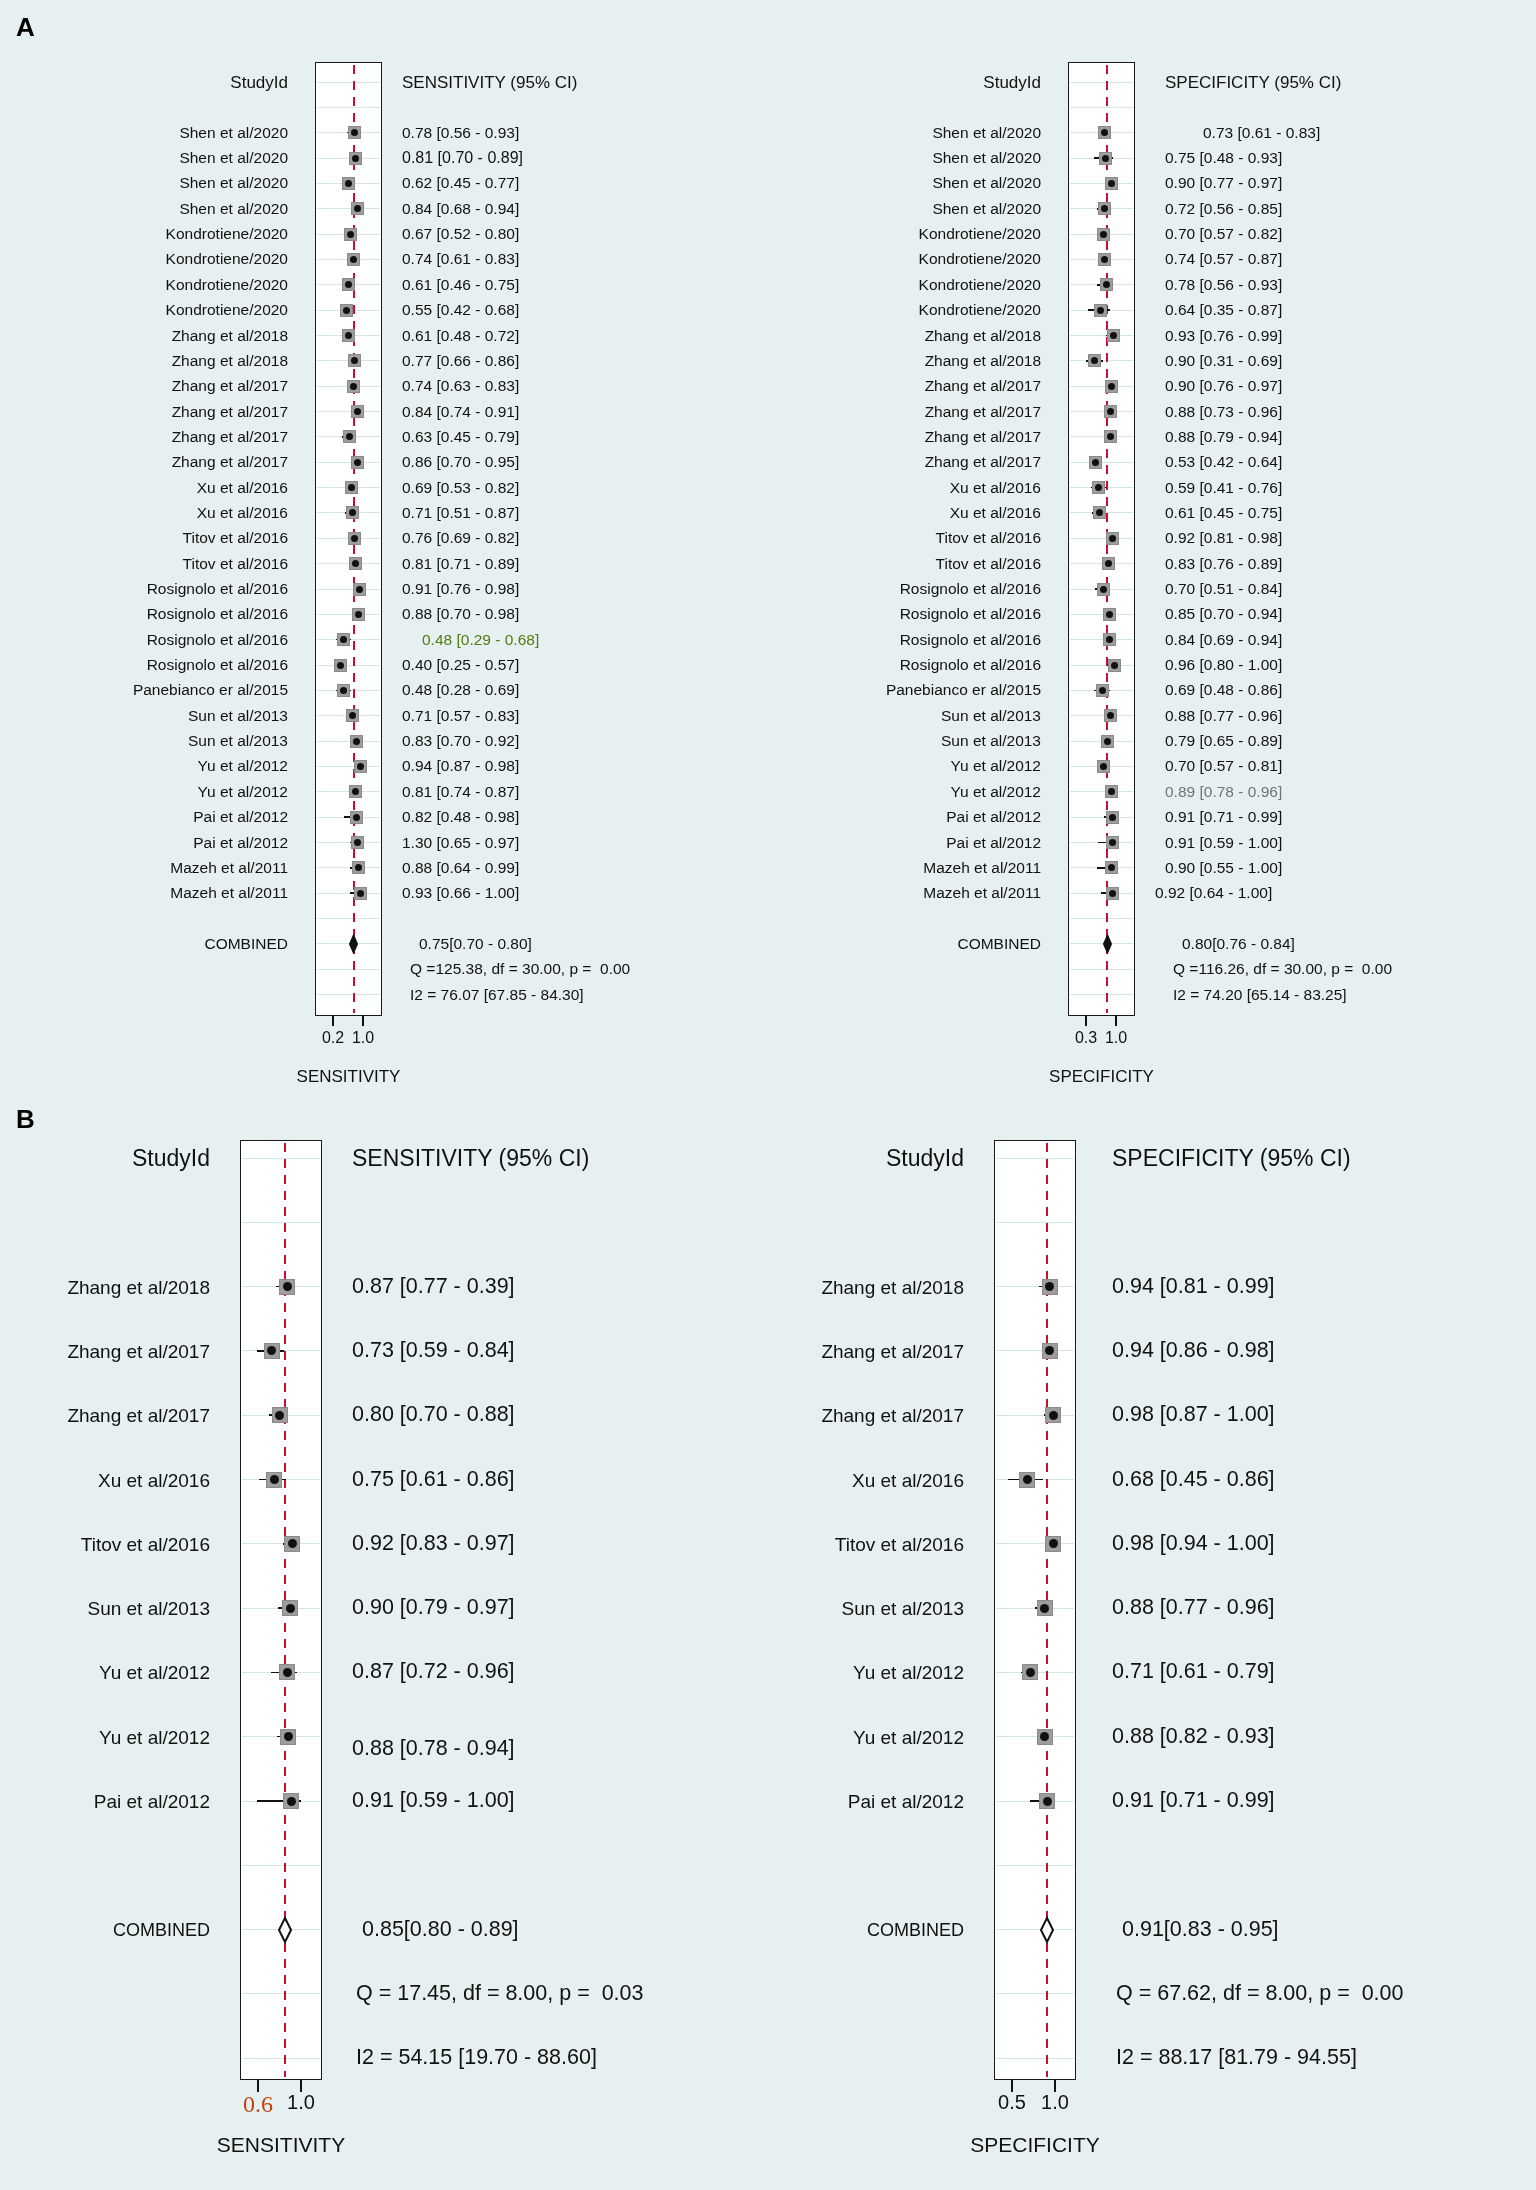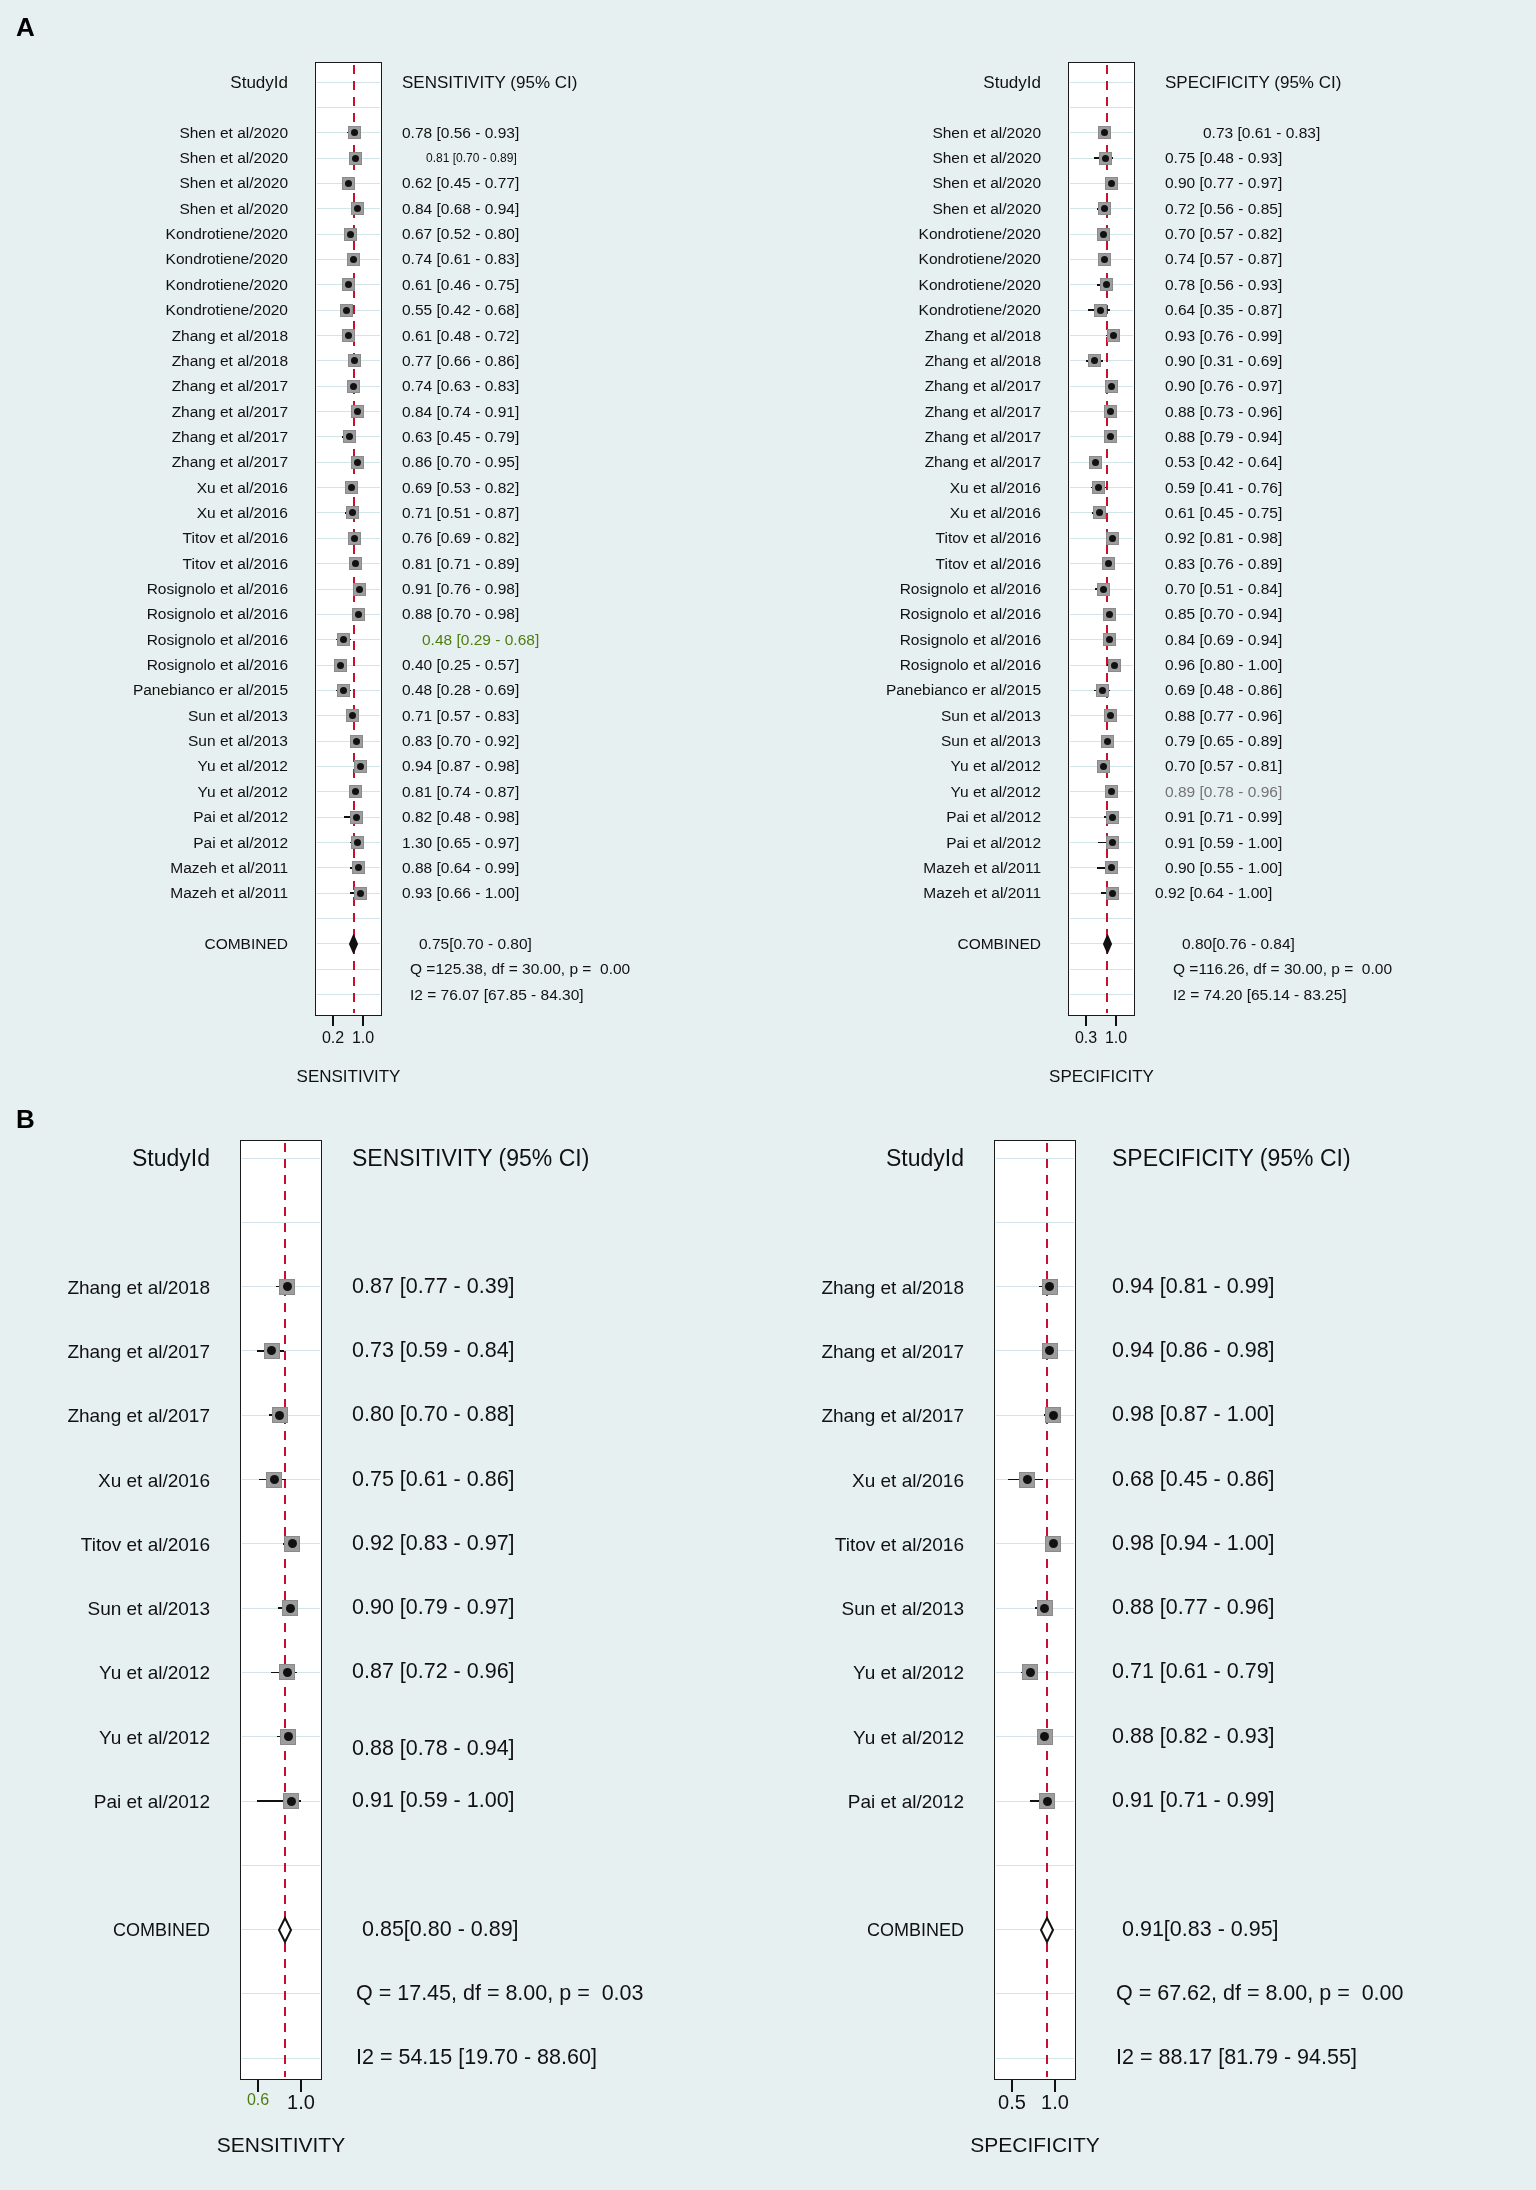--- a/index.html
+++ b/index.html
@@ -66,21 +66,21 @@
     <div class="t" style="left: 402px; top: 82px; font-size: 17px; color: rgb(17, 17, 17);">SENSITIVITY (95% CI)</div>
     <div class="tr" style="right: 1248px; top: 132.7px; font-size: 15.5px; color: rgb(17, 17, 17);">Shen et al/2020</div>
     <div class="whisker" style="left: 346.5px; top: 131.95px; width: 13.875px;"></div>
     <div class="sq" style="left: 348.25px; top: 126.2px; width: 13px; height: 13px; background: rgb(157, 157, 157); border: 1px solid rgb(138, 138, 138);"></div>
     <div class="dot" style="left: 351.25px; top: 129.2px; width: 7px; height: 7px;"></div>
     <div class="t" style="left: 402px; top: 132.7px; font-size: 15.5px; color: rgb(17, 17, 17);">0.78 [0.56 - 0.93]</div>
     <div class="tr" style="right: 1248px; top: 158.05px; font-size: 15.5px; color: rgb(17, 17, 17);">Shen et al/2020</div>
     <div class="whisker" style="left: 351.75px; top: 157.3px; width: 7.125px;"></div>
     <div class="sq" style="left: 349.375px; top: 151.55px; width: 13px; height: 13px; background: rgb(157, 157, 157); border: 1px solid rgb(138, 138, 138);"></div>
     <div class="dot" style="left: 352.375px; top: 154.55px; width: 7px; height: 7px;"></div>
-    <div class="t" style="left: 402px; top: 158.05px; font-size: 12px; color: rgb(17, 17, 17); margin-left: 24px;">0.81 [0.70 - 0.89]</div>
+    <div class="t" style="left: 402px; top: 158.05px; font-size: 16px; color: rgb(17, 17, 17);">0.81 [0.70 - 0.89]</div>
     <div class="tr" style="right: 1248px; top: 183.4px; font-size: 15.5px; color: rgb(17, 17, 17);">Shen et al/2020</div>
     <div class="whisker" style="left: 342.375px; top: 182.65px; width: 12px;"></div>
     <div class="sq" style="left: 342.25px; top: 176.9px; width: 13px; height: 13px; background: rgb(157, 157, 157); border: 1px solid rgb(138, 138, 138);"></div>
     <div class="dot" style="left: 345.25px; top: 179.9px; width: 7px; height: 7px;"></div>
     <div class="t" style="left: 402px; top: 183.4px; font-size: 15.5px; color: rgb(17, 17, 17);">0.62 [0.45 - 0.77]</div>
     <div class="tr" style="right: 1248px; top: 208.75px; font-size: 15.5px; color: rgb(17, 17, 17);">Shen et al/2020</div>
     <div class="whisker" style="left: 351px; top: 208px; width: 9.75px;"></div>
     <div class="sq" style="left: 350.5px; top: 202.25px; width: 13px; height: 13px; background: rgb(157, 157, 157); border: 1px solid rgb(138, 138, 138);"></div>
     <div class="dot" style="left: 353.5px; top: 205.25px; width: 7px; height: 7px;"></div>
     <div class="t" style="left: 402px; top: 208.75px; font-size: 15.5px; color: rgb(17, 17, 17);">0.84 [0.68 - 0.94]</div>
@@ -504,21 +504,21 @@
     <div class="dot" style="left: 286.825px; top: 1796.5px; width: 9px; height: 9px;"></div>
     <div class="t" style="left: 352px; top: 1801px; font-size: 21.5px; color: rgb(17, 17, 17);">0.91 [0.59 - 1.00]</div>
     <div class="tr" style="right: 1326px; top: 1929.6px; font-size: 18px; color: rgb(17, 17, 17);">COMBINED</div>
     <svg width="16" height="28" style="position: absolute; left: 276.875px; top: 1915.6px;">
       <polygon points="8,2 14,14 8,26 2,14" fill="#ffffff" stroke="#111111" stroke-width="2"></polygon>
     </svg>
     <div class="t" style="left: 362px; top: 1929.6px; font-size: 21.5px; color: rgb(17, 17, 17);">0.85[0.80 - 0.89]</div>
     <div class="t" style="left: 356px; top: 1993.9px; font-size: 21.5px; color: rgb(17, 17, 17);">Q = 17.45, df = 8.00, p =  0.03</div>
     <div class="t" style="left: 356px; top: 2058.2px; font-size: 21.5px; color: rgb(17, 17, 17);">I2 = 54.15 [19.70 - 88.60]</div>
     <div class="stub" style="left: 257.2px; top: 2080px; height: 12px;"></div>
-    <div class="tc" style="left: 258px; top: 2092px; font-size: 16px; color: #4d7c0f;">0.6</div>
+    <div class="tc" style="left: 258px; top: 2092px; font-size: 24px; color: #c2410c; font-family: Liberation Serif, serif;">0.6</div>
     <div class="stub" style="left: 300.2px; top: 2080px; height: 12px;"></div>
     <div class="tc" style="left: 301px; top: 2092px; font-size: 20px; color: rgb(17, 17, 17);">1.0</div>
     <div class="tc" style="left: 281px; top: 2134px; font-size: 21px; color: rgb(17, 17, 17);">SENSITIVITY</div>
     <div class="plot-box" style="left: 994px; top: 1140px; width: 82px; height: 940px;"></div>
     <div class="gridline" style="left: 996px; top: 1157.5px; width: 78px; background: rgb(210, 230, 233);"></div>
     <div class="gridline" style="left: 996px; top: 1221.8px; width: 78px; background: rgb(210, 230, 233);"></div>
     <div class="gridline" style="left: 996px; top: 1286.1px; width: 78px; background: rgb(210, 230, 233);"></div>
     <div class="gridline" style="left: 996px; top: 1350.4px; width: 78px; background: rgb(210, 230, 233);"></div>
     <div class="gridline" style="left: 996px; top: 1414.7px; width: 78px; background: rgb(210, 230, 233);"></div>
     <div class="gridline" style="left: 996px; top: 1479px; width: 78px; background: rgb(210, 230, 233);"></div>

